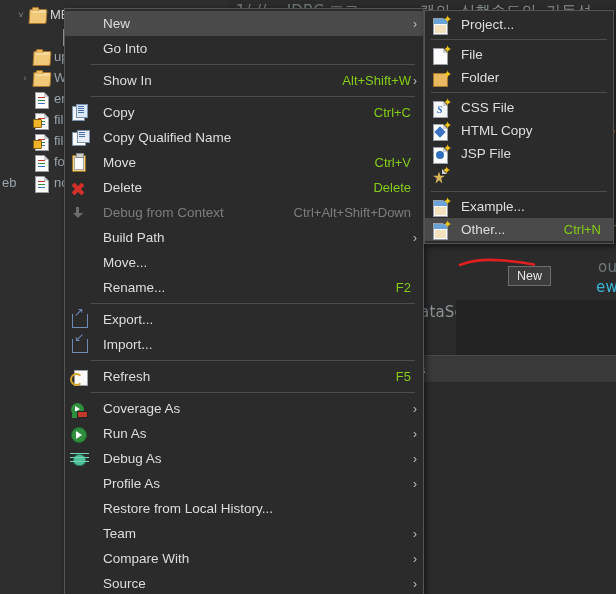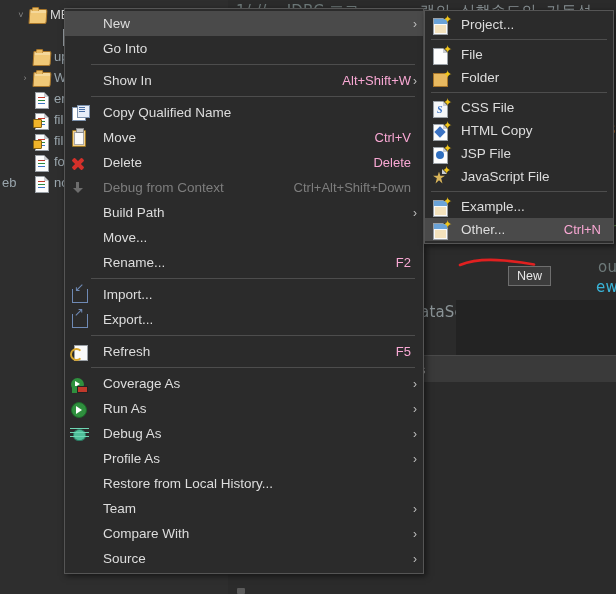--- a/index.html
+++ b/index.html
@@ -58,21 +58,21 @@
     box-shadow:2px 2px 6px rgba(0,0,0,.55);
     padding:2px 0;box-sizing:border-box;z-index:50;
   }
   .menu.main{left:64px;top:8px;width:360px;}
   .menu.sub{left:424px;top:10px;width:190px;z-index:60;}
   .mi{position:relative;display:flex;align-items:center;height:25px;padding:0 0 0 4px;box-sizing:border-box;white-space:nowrap;cursor:default;}
   .menu.sub .mi{height:23px;}
   .mi .micon{width:22px;height:18px;flex:none;position:relative;}
   .mi .mlabel{flex:1;color:#ddd;font-size:13.5px;padding-left:10px;}
   .menu.main .mi .mlabel{padding-left:12px;}
-  .mi .maccel{color:#f9a8d4;font-size:13px;padding-right:12px;}
+  .mi .maccel{color:#84cc16;font-size:13px;padding-right:12px;}
   .mi .marrow{position:absolute;right:6px;top:50%;transform:translateY(-50%);color:#bdbdbd;font-size:12px;}
   .mi.sel{background:#4a4a4a;}
   .mi.disabled .mlabel,.mi.disabled .maccel{color:#7d7d7d;}
   .sep{height:1px;background:#4d4d4d;margin:3px 8px 3px 26px;}
   .menu.sub .sep{margin:3px 6px 3px 6px;}
 
   
   .g{position:absolute;left:3px;top:1px;}
   .g-copy{width:11px;height:13px;top:2px;background:#eef3fb;border:1px solid #7d92ad;}
   .g-copy:before{content:"";position:absolute;left:3px;top:-3px;width:10px;height:12px;background:#dbe7f6;border:1px solid #7d92ad;}
@@ -271,20 +271,27 @@
       <div class="sep"></div>
       <div class="mi">
         <span class="micon"></span>
         <span class="mlabel">Show In</span>
         <span class="maccel">Alt+Shift+W</span>
         <span class="marrow">›</span>
       </div>
       <div class="sep"></div>
       <div class="mi">
         <span class="micon">
+          <i class="g g-copy"></i>
+        </span>
+        <span class="mlabel">Copy</span>
+        <span class="maccel">Ctrl+C</span>
+      </div>
+      <div class="mi">
+        <span class="micon">
           <i class="g g-copyq"></i>
         </span>
         <span class="mlabel">Copy Qualified Name</span>
       </div>
       <div class="mi">
         <span class="micon">
           <i class="g g-paste"></i>
         </span>
         <span class="mlabel">Move</span>
         <span class="maccel">Ctrl+V</span>
@@ -313,29 +320,29 @@
         <span class="mlabel">Move...</span>
       </div>
       <div class="mi">
         <span class="micon"></span>
         <span class="mlabel">Rename...</span>
         <span class="maccel">F2</span>
       </div>
       <div class="sep"></div>
       <div class="mi">
         <span class="micon">
+          <i class="g g-exp"></i>
+        </span>
+        <span class="mlabel">Export...</span>
+      </div>
+      <div class="mi">
+        <span class="micon">
           <i class="g g-imp"></i>
         </span>
         <span class="mlabel">Import...</span>
-      </div>
-      <div class="mi">
-        <span class="micon">
-          <i class="g g-exp"></i>
-        </span>
-        <span class="mlabel">Export...</span>
       </div>
       <div class="sep"></div>
       <div class="mi">
         <span class="micon">
           <i class="g g-refresh"></i>
         </span>
         <span class="mlabel">Refresh</span>
         <span class="maccel">F5</span>
       </div>
       <div class="sep"></div>
@@ -442,21 +449,20 @@
         </span>
         <span class="mlabel">JSP File</span>
       </div>
       <div class="mi">
         <span class="micon">
           <i class="nf js">
             <i class="d"></i>
             <i class="star">✦</i>
           </i>
         </span>
-        <span class="mlabel">JavaScript File</span>
       </div>
       <div class="sep"></div>
       <div class="mi">
         <span class="micon">
           <i class="nf win">
             <i class="top"></i>
             <i class="body"></i>
             <i class="star">✦</i>
           </i>
         </span>

